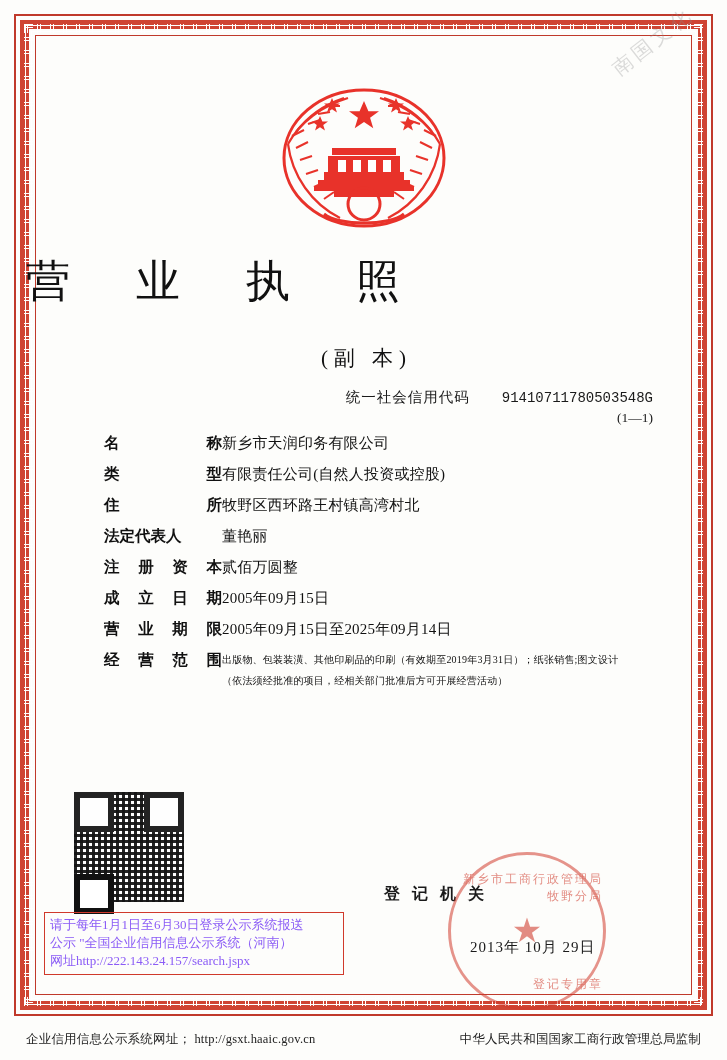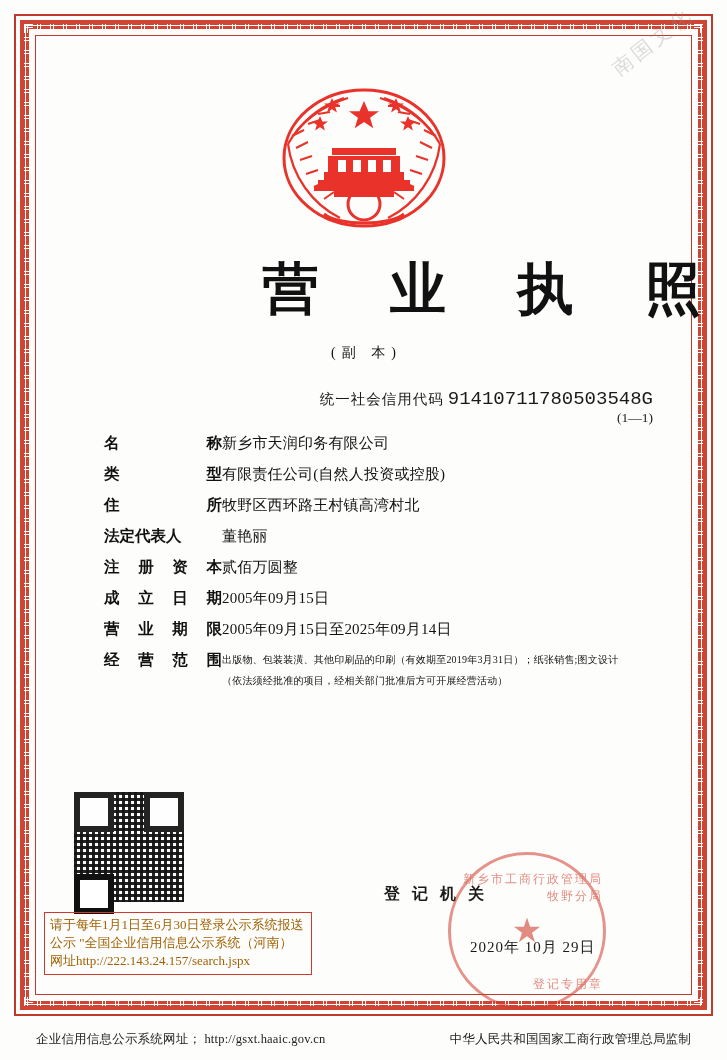--- a/index.html
+++ b/index.html
@@ -87,53 +87,54 @@
     top: 86px;
     display: flex;
     justify-content: center;
   }
 
   
   .title {
     position: absolute;
     left: 0; right: 0;
     top: 252px;
-    text-align: right;
-    font-size: 56px;
+    text-align: left;
+    font-size: 44px;
     letter-spacing: 26px;
     text-indent: 26px;
-    font-weight: bold;
+    font-weight: normal;
     color: #111;
     font-family: "DejaVu Serif", "Liberation Serif", serif;
   }
   .subtitle {
     position: absolute;
     left: 0; right: 0;
     top: 344px;
     text-align: center;
-    font-size: 14px;
+    font-size: 21px;
     letter-spacing: 6px;
     text-indent: 6px;
     color: #111;
   }
 
   
   .code-line {
     position: absolute;
     right: 74px;
     top: 388px;
     font-size: 14.5px;
     letter-spacing: 0.5px;
     white-space: nowrap;
   }
   .code-label { letter-spacing: 1px; }
   .code-value {
     font-family: "Liberation Mono", "DejaVu Sans Mono", monospace;
-    font-size: 19px;
+    font-size: 14px;
     letter-spacing: 0px;
+    margin-left: 28px;
   }
   .page-index {
     position: absolute;
     right: 74px;
     top: 410px;
     font-size: 13.5px;
     font-family: "Liberation Serif", serif;
   }
 
   
@@ -203,23 +204,23 @@
     border: 6px solid #111;
     background: #fff;
     box-shadow: inset 0 0 0 4px #fff;
   }
 
   
   .notice {
     position: absolute;
     left: 44px;
     top: 912px;
-    width: 268px;
+    width: 300px;
     border: 1.5px solid #d0392b;
-    color: #a16207;
+    color: #8b5cf6;
     font-size: 13px;
     line-height: 18px;
     padding: 3px 5px 4px 5px;
     font-family: "Liberation Serif", serif;
     letter-spacing: 0px;
     box-sizing: border-box;
   }
   .notice div { white-space: nowrap; }
 
   
@@ -285,21 +286,21 @@
     pointer-events: none;
   }
 
   
   .footer {
     position: absolute;
     left: 0; right: 0;
     bottom: 12px;
     display: flex;
     justify-content: space-between;
-    padding: 0 36px;
+    padding: 0 26px;
     font-size: 12.5px;
     color: #222;
     box-sizing: border-box;
   }
   .footer .left { letter-spacing: 0.2px; }
   .footer .right { letter-spacing: 0.2px; }
 </style>
 </head>
 <body>
 
@@ -483,21 +484,21 @@
 
   <div class="authority">登 记 机 关</div>
 
   <div class="seal">
     <div class="seal-text-top">新乡市工商行政管理局牧野分局</div>
     <div class="star">★</div>
     <div class="seal-text-bottom">登记专用章</div>
   </div>
 
   <div class="issue-date">
-    <span class="num">2020</span><span>年</span>
+    <span class="num">2013</span><span>年</span>
     <span class="num">10</span><span>月</span>
     <span class="num">29</span><span>日</span>
   </div>
 
   <div class="footer">
     <div class="left">企业信用信息公示系统网址；  http://gsxt.haaic.gov.cn</div>
     <div class="right">中华人民共和国国家工商行政管理总局监制</div>
   </div>
 
 </div>

